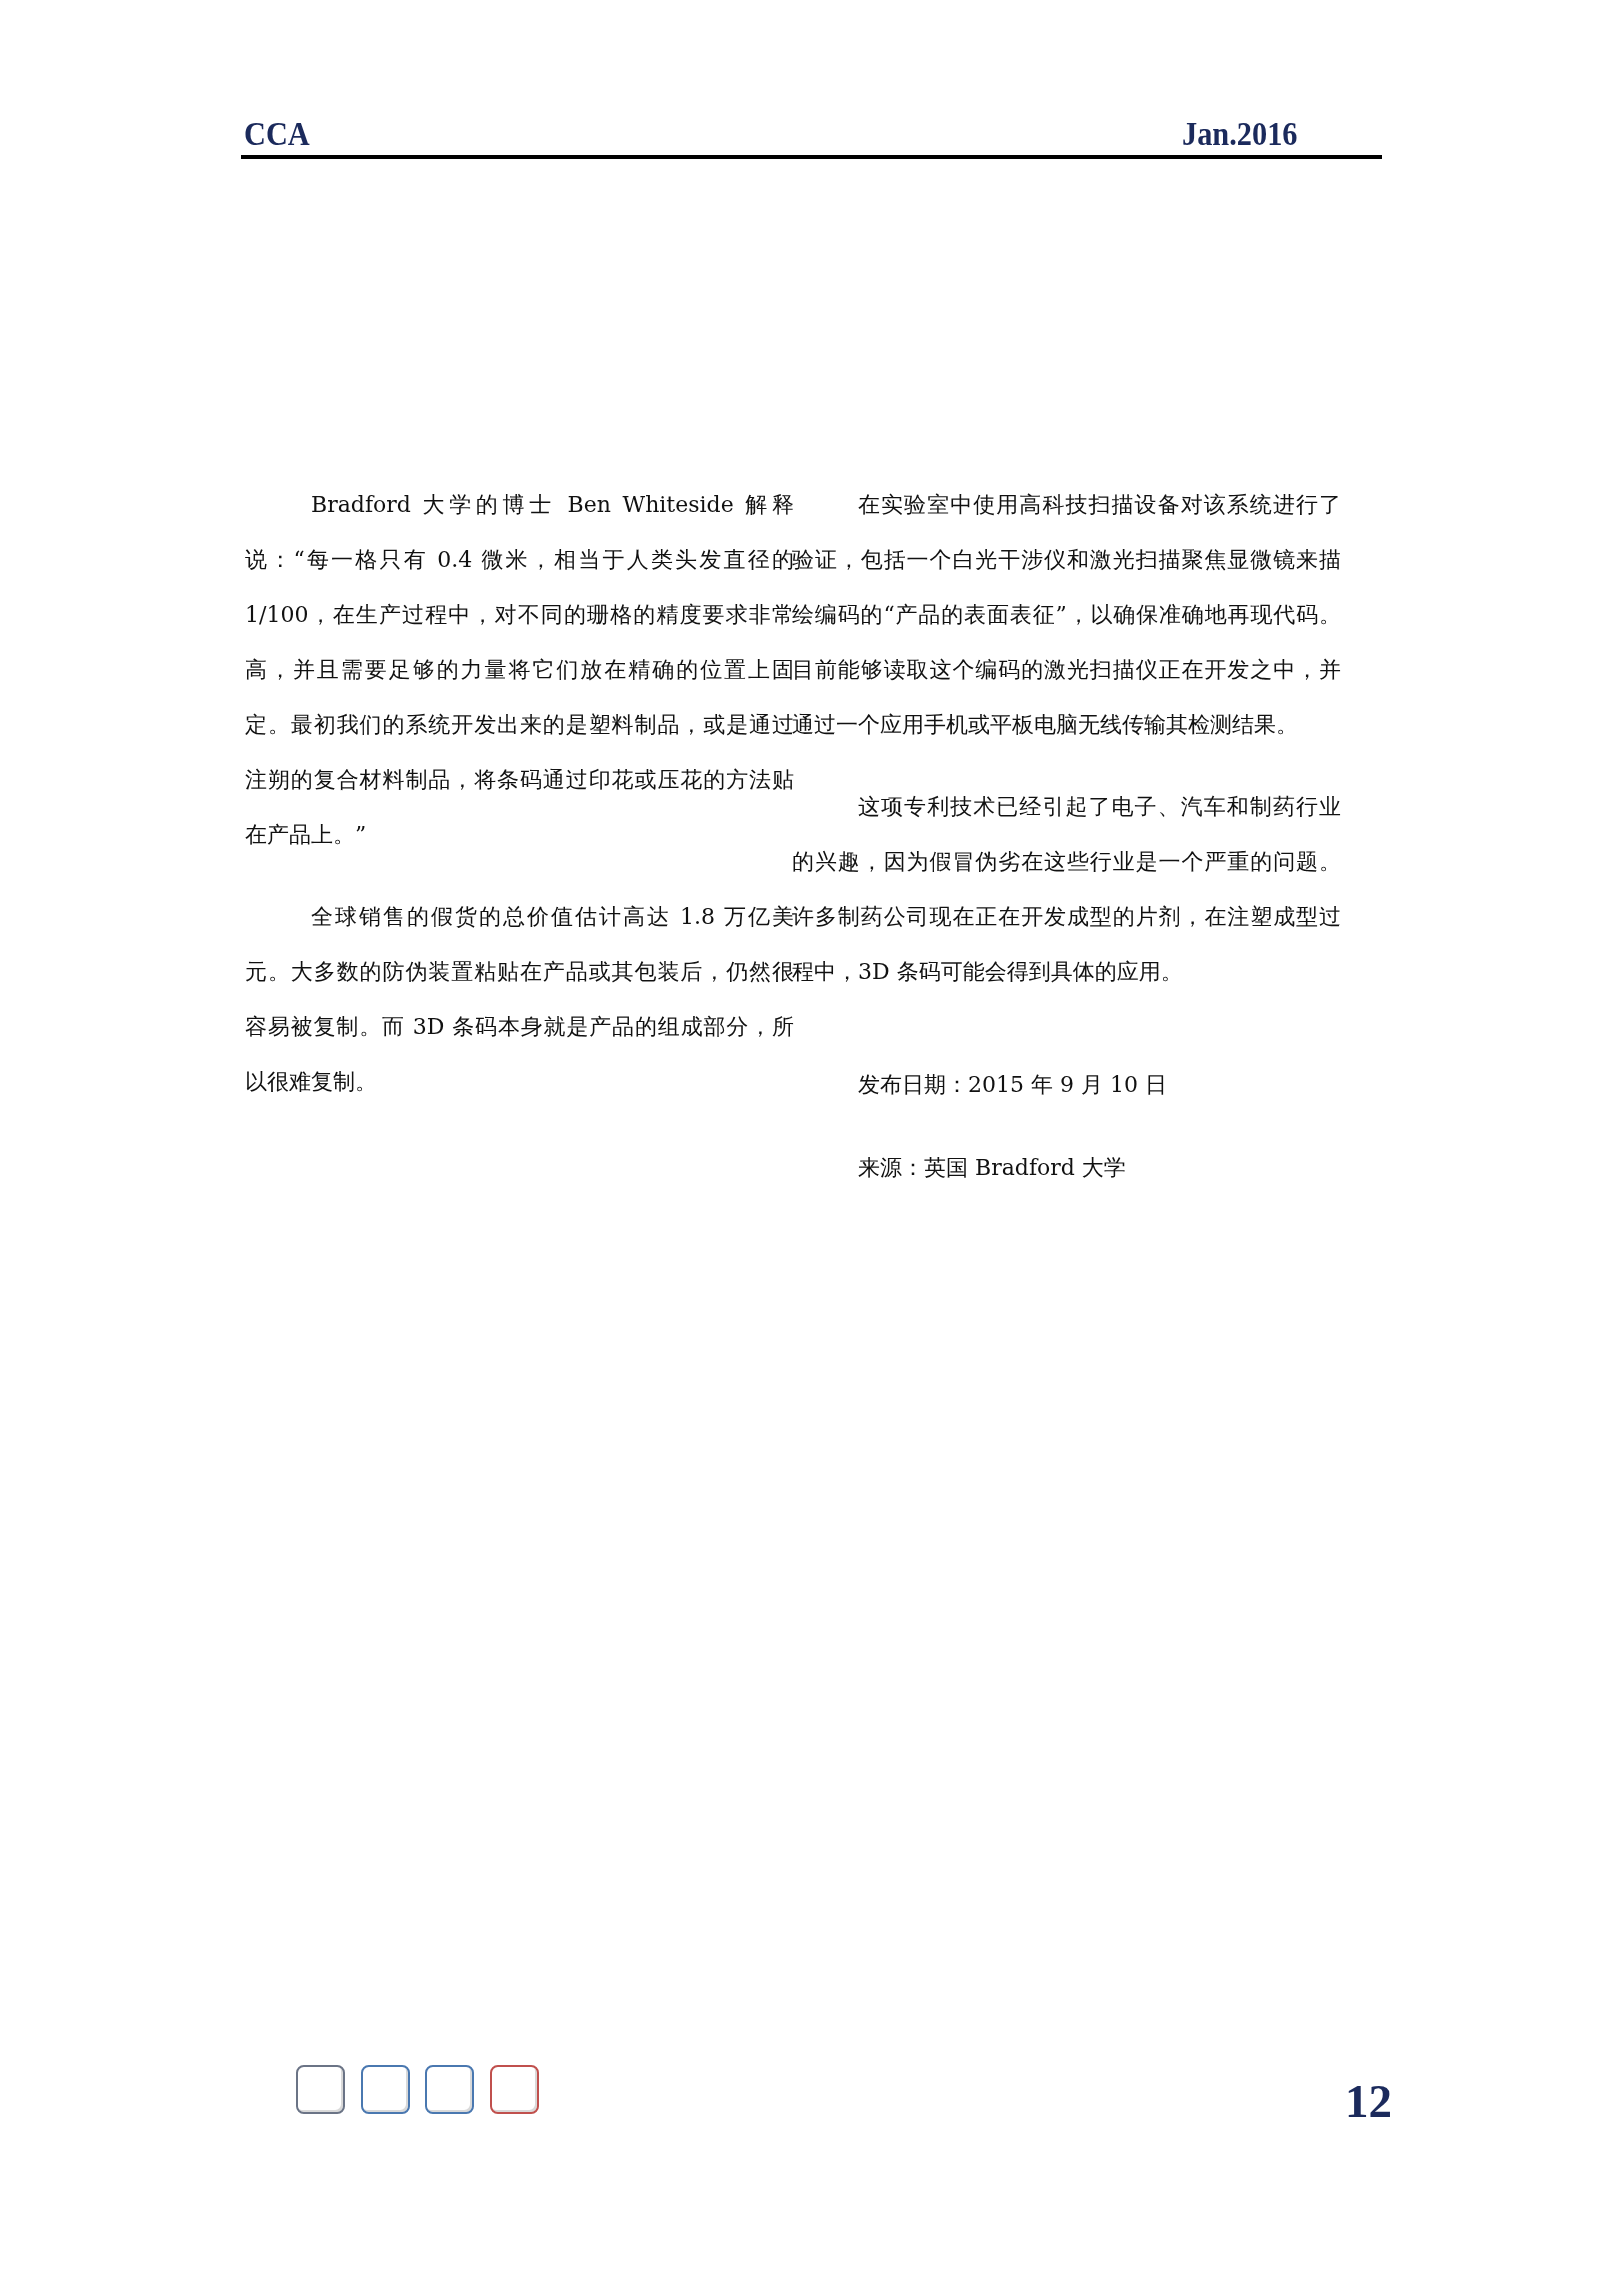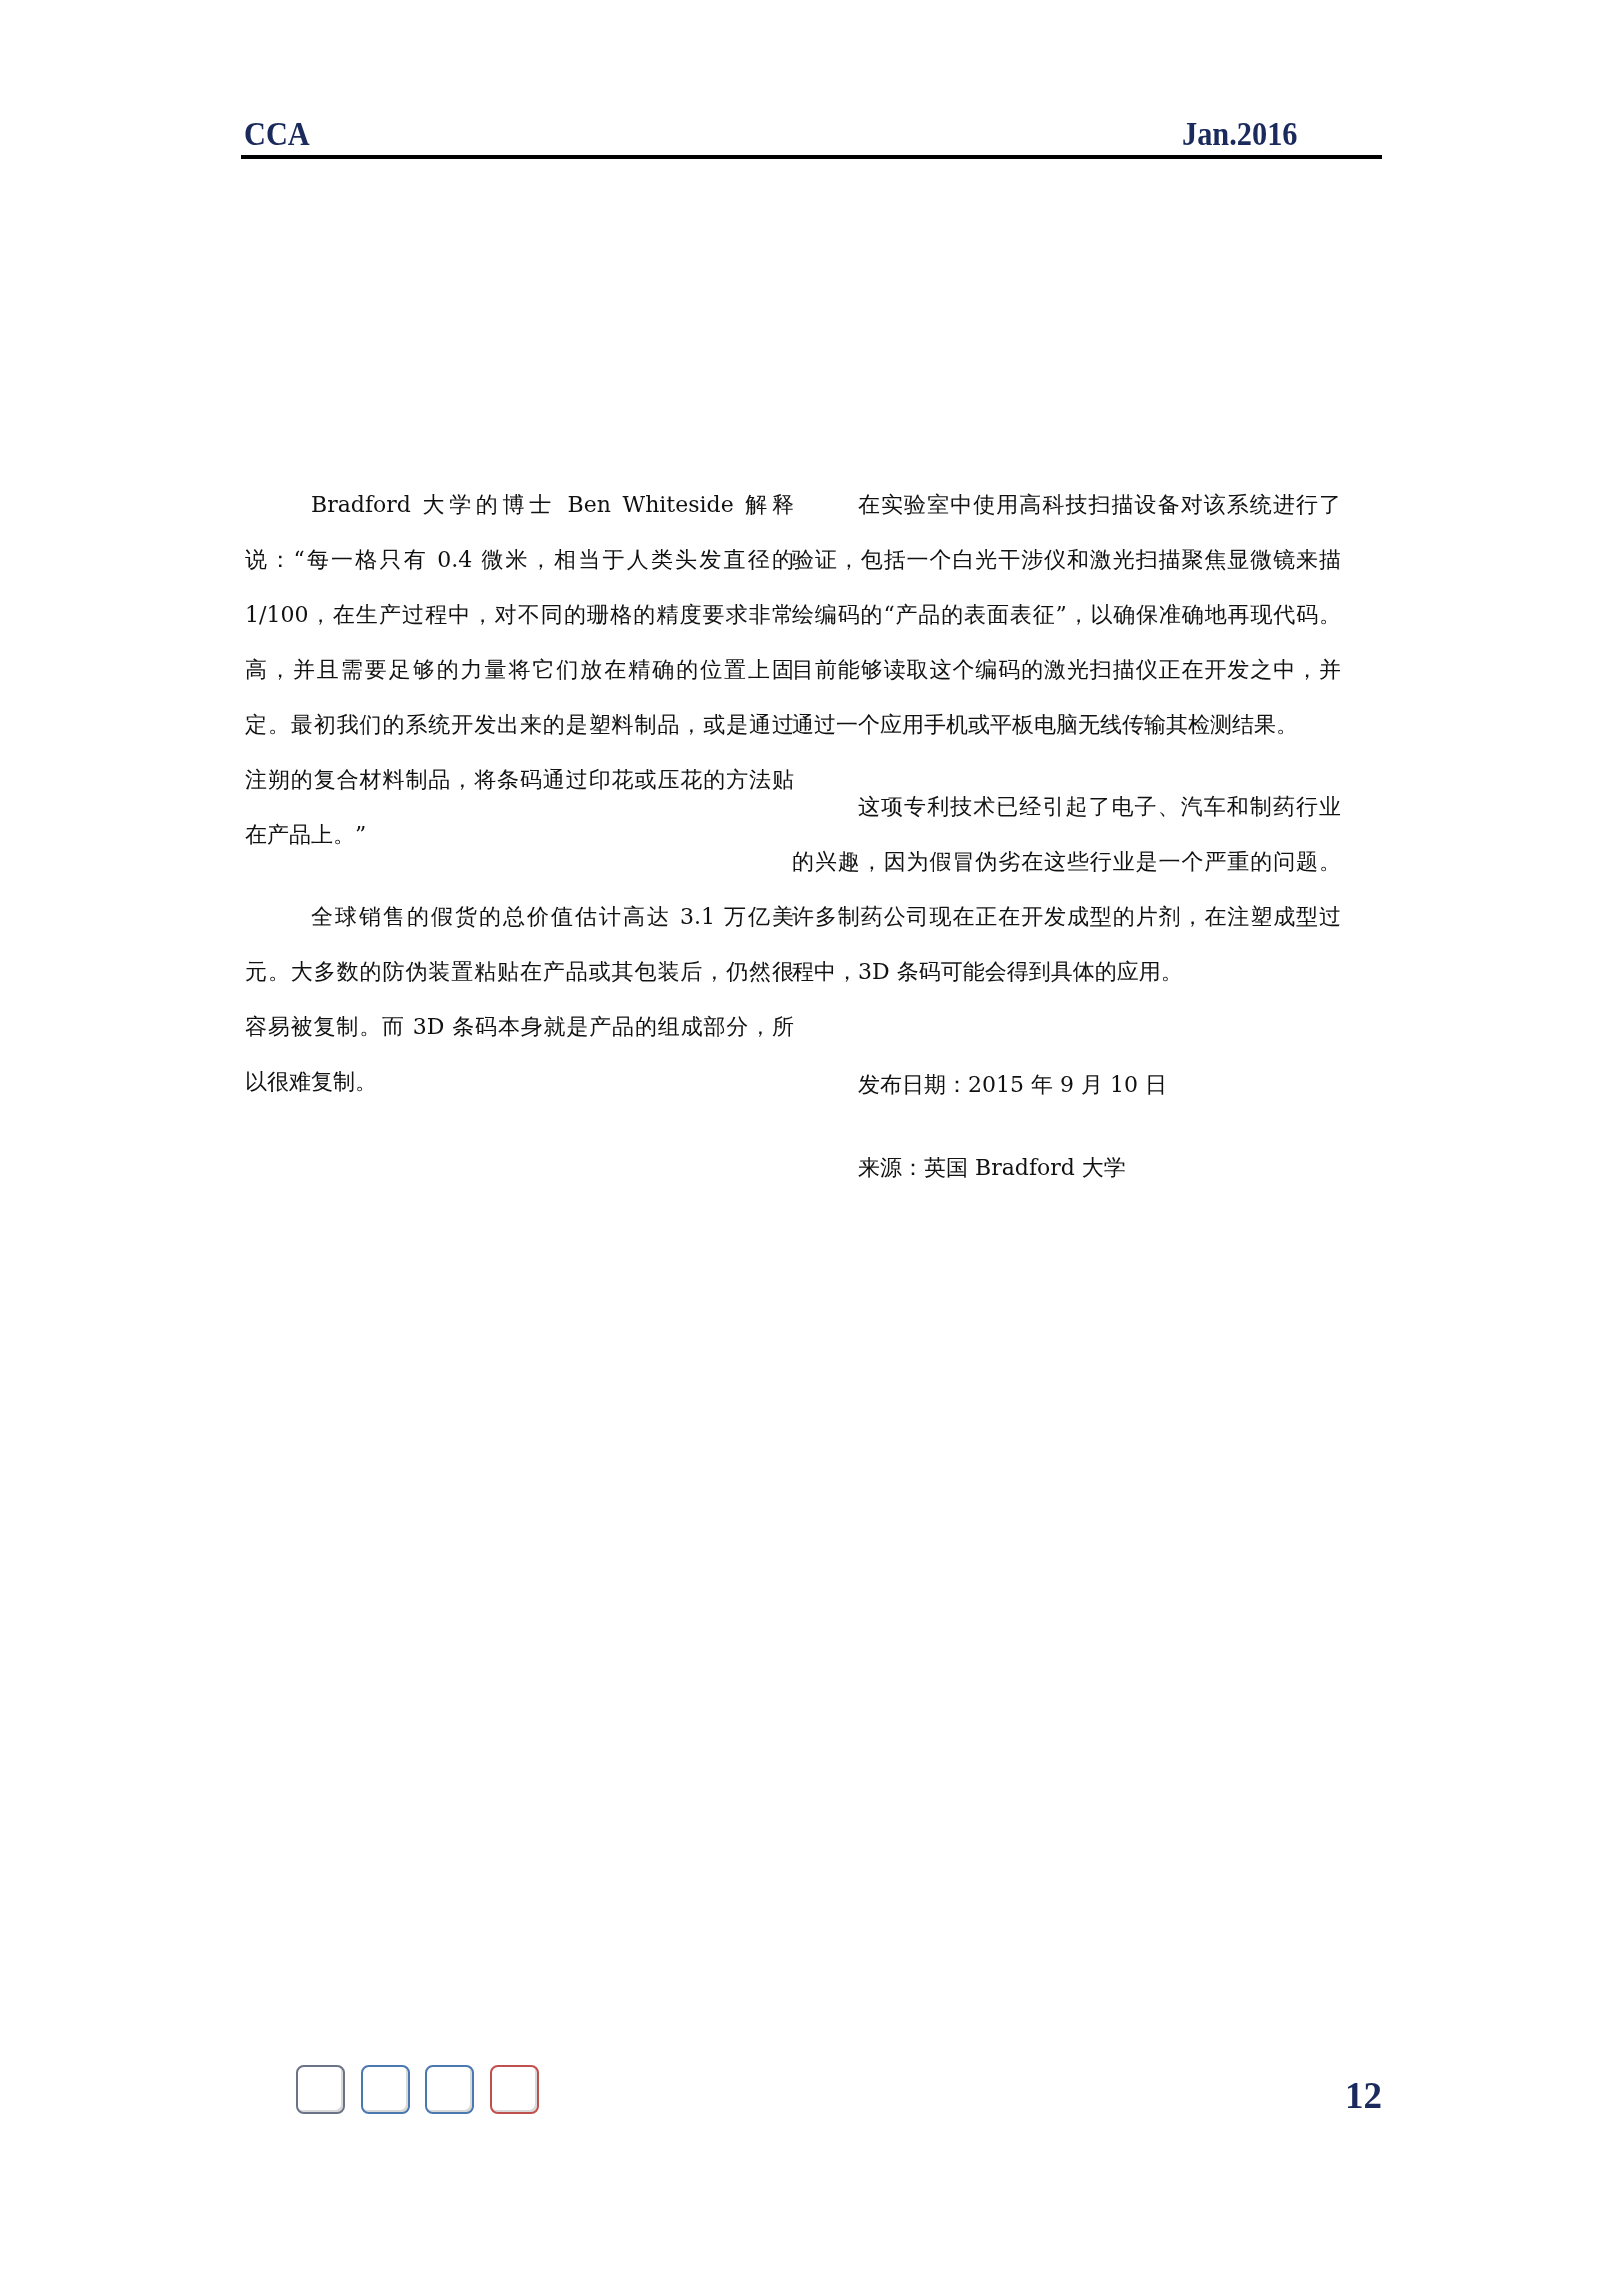--- a/index.html
+++ b/index.html
@@ -28,33 +28,33 @@
   .meta-block { margin-top: 44px; }
   .footer-boxes { position: absolute; left: 296px; top: 2065px; display: flex; gap: 15.7px; }
   .box {
     width: 45px; height: 45px; border-radius: 7.8px; border: 2.9px solid #6b7486;
     box-shadow: inset -2px -2px 0 rgba(0,0,0,0.15);
     background: #ffffff;
   }
   .page-number {
     position: absolute; left: 1345px; top: 2074px;
     font-family: "Liberation Serif", serif; font-weight: bold;
-    font-size: 37px; color: #1b2a5c;
+    font-size: 47px; color: #1b2a5c;
   }
 </style>
 </head>
 <body>
 
 <div id="hdr-left" class="header-title">CCA</div>
 <div id="hdr-right" class="header-title">Jan.2016</div>
 <div class="header-rule"></div>
 
 <div id="col-left" class="column">
   <p class="para">Bradford 大学的博士 Ben Whiteside 解释说：“每一格只有 0.4 微米，相当于人类头发直径的 1/100，在生产过程中，对不同的珊格的精度要求非常高，并且需要足够的力量将它们放在精确的位置上固定。最初我们的系统开发出来的是塑料制品，或是通过注朔的复合材料制品，将条码通过印花或压花的方法贴在产品上。”</p>
-  <p class="para">全球销售的假货的总价值估计高达 3.1 万亿美元。大多数的防伪装置粘贴在产品或其包装后，仍然很容易被复制。而 3D 条码本身就是产品的组成部分，所以很难复制。</p>
+  <p class="para">全球销售的假货的总价值估计高达 1.8 万亿美元。大多数的防伪装置粘贴在产品或其包装后，仍然很容易被复制。而 3D 条码本身就是产品的组成部分，所以很难复制。</p>
 </div>
 
 <div id="col-right" class="column">
   <p class="para">在实验室中使用高科技扫描设备对该系统进行了验证，包括一个白光干涉仪和激光扫描聚焦显微镜来描绘编码的“产品的表面表征”，以确保准确地再现代码。目前能够读取这个编码的激光扫描仪正在开发之中，并通过一个应用手机或平板电脑无线传输其检测结果。</p>
   <p class="para">这项专利技术已经引起了电子、汽车和制药行业的兴趣，因为假冒伪劣在这些行业是一个严重的问题。许多制药公司现在正在开发成型的片剂，在注塑成型过程中，3D 条码可能会得到具体的应用。</p>
   <div class="meta-block">
     <p class="meta">发布日期：2015 年 9 月 10 日</p>
     <p class="meta">来源：英国 Bradford 大学</p>
   </div>
 </div>

